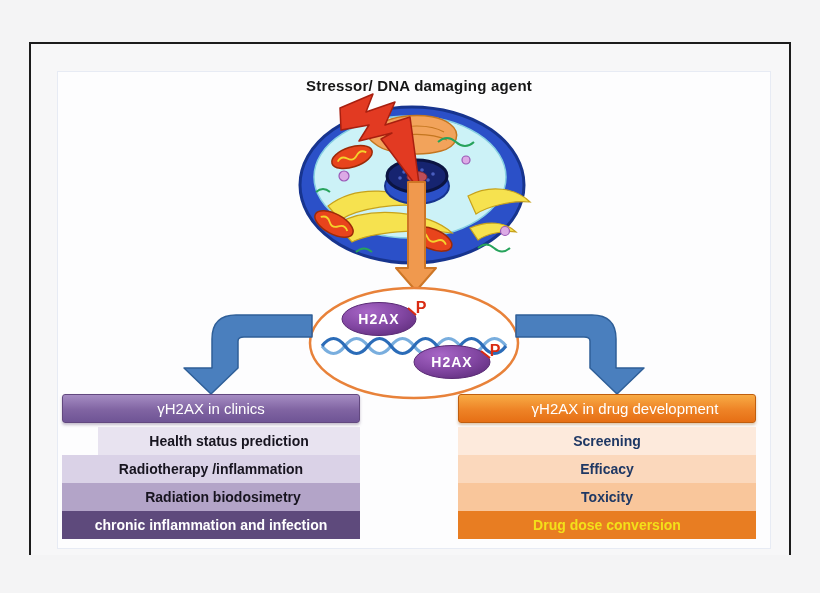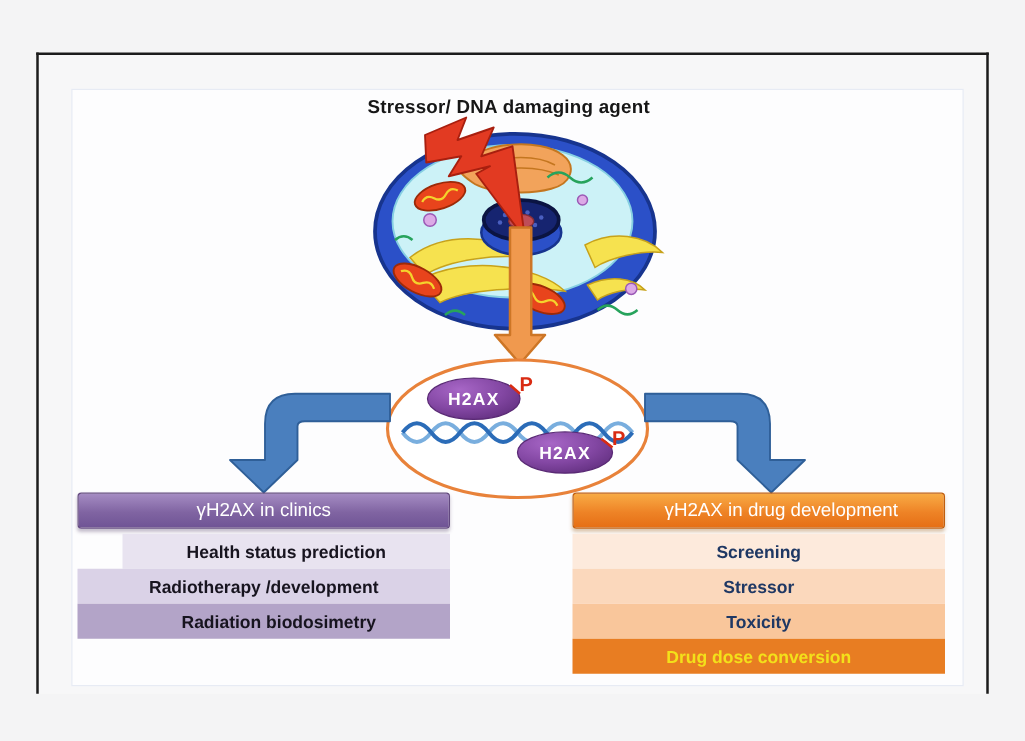--- a/index.html
+++ b/index.html
@@ -3,21 +3,21 @@
 <meta charset="utf-8">
 <style>
   html,body{margin:0;padding:0;background:#f4f4f5;}
   .stage{position:relative;width:820px;height:593px;background:#f4f4f5;overflow:hidden;
          font-family:"Liberation Sans",sans-serif;}
   .frame{position:absolute;left:29px;top:42px;width:758px;height:511px;
          border-left:2px solid #1c1c1c;border-top:2px solid #1c1c1c;border-right:2px solid #1c1c1c;
          background:#f7f7f8;}
   .canvas{position:absolute;left:57px;top:71px;width:712px;height:476px;
           background:#fdfdfe;border:1px solid #e7ebf4;}
-  .title{position:absolute;left:51px;top:77px;width:712px;text-align:center;
+  .title{position:absolute;left:63px;top:77px;width:712px;text-align:center;
          font-size:15px;font-weight:bold;color:var(--title-text);letter-spacing:.2px;}
   svg.gfx{position:absolute;left:0;top:0;pointer-events:none;}
   .panel{position:absolute;top:394px;width:298px;}
   .panel.left{left:62px;}
   .panel.right{left:458px;}
   .hdr{height:27px;line-height:27px;text-align:center;color:var(--header-text);
        font-size:15px;font-weight:normal;border-radius:3px;margin-bottom:4px;}
   .hdr.purple{background:linear-gradient(180deg,var(--purple-header-top),#8064a2 55%,var(--purple-header-bottom));
        border:1px solid var(--purple-header-border);box-shadow:0 2px 3px rgba(90,70,110,.35);}
   .hdr.orange{background:linear-gradient(180deg,var(--orange-header-top),#ee8326 55%,var(--orange-header-bottom));
@@ -136,24 +136,25 @@
       </g>
     </g>
 
     <path d="M312,315 L236,315 Q212,315 212,339 L212,368 L184,368 L211,394 L238,368 L238,341 Q238,337 244,337 L312,337 Z" fill="var(--arrow-blue)" stroke="var(--arrow-blue-border)" stroke-width="1.5" stroke-linejoin="round"></path>
     <path d="M516,315 L592,315 Q616,315 616,339 L616,368 L644,368 L617,394 L590,368 L590,341 Q590,337 584,337 L516,337 Z" fill="var(--arrow-blue)" stroke="var(--arrow-blue-border)" stroke-width="1.5" stroke-linejoin="round"></path>
   </svg>
 
   <div class="panel left">
     <div class="hdr purple">γH2AX in clinics</div>
     <div class="row lrow0">Health status prediction</div>
-    <div class="row lrow1">Radiotherapy /development</div>
+    <div class="row lrow1">Radiotherapy /inflammation</div>
     <div class="row lrow2">Radiation biodosimetry</div>
+    <div class="row lrow3">chronic inflammation and infection</div>
   </div>
 
   <div class="panel right">
     <div class="hdr orange">γH2AX in drug development</div>
     <div class="row rrow0">Screening</div>
-    <div class="row rrow1">Stressor</div>
+    <div class="row rrow1">Efficacy</div>
     <div class="row rrow2">Toxicity</div>
     <div class="row rrow3">Drug dose conversion</div>
   </div>
 </div>
 
 </body></html>

